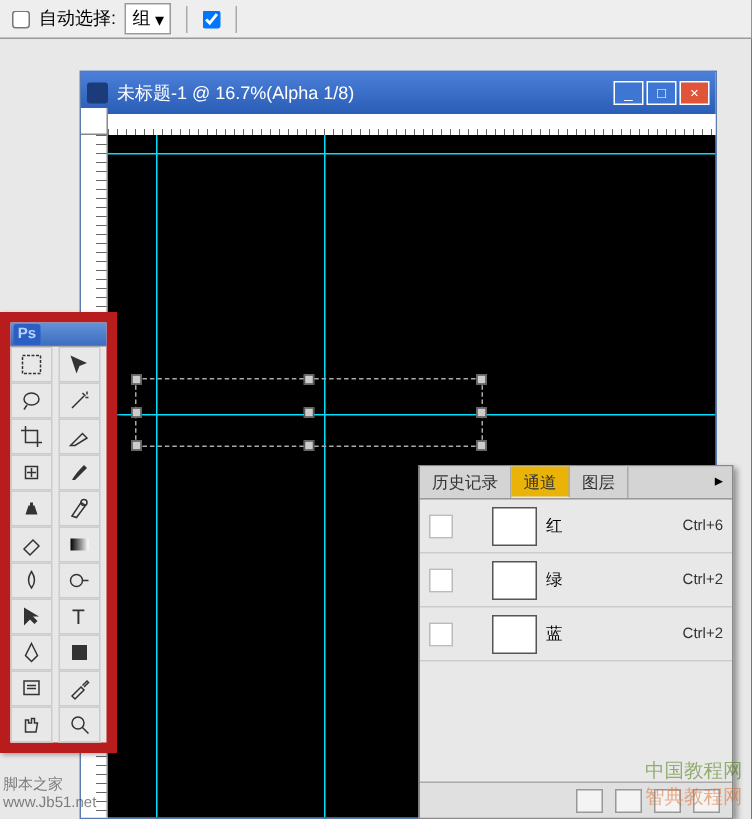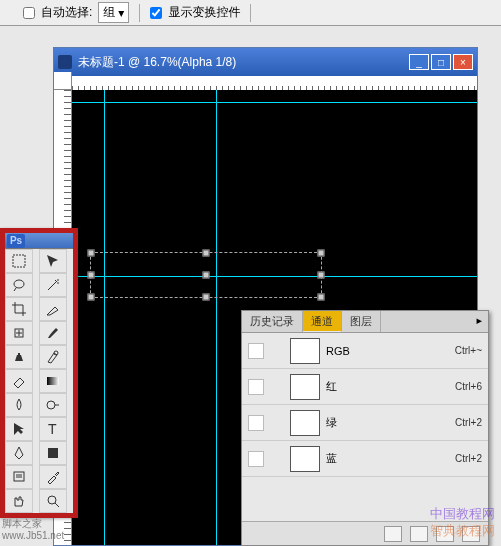--- a/index.html
+++ b/index.html
@@ -1,23 +1,23 @@
 <!DOCTYPE html>
 <html><head>
 <meta charset="utf-8">
 <style>
 * { margin: 0; padding: 0; box-sizing: border-box; font-family: "Microsoft YaHei", sans-serif; }
 body { background: #e8e8e8; width: 501px; height: 546px; overflow: hidden; position: relative; }
 
-.top-toolbar { background: #eee; border-bottom: 1px solid #999; padding: 4px 23px; display: flex; align-items: center; gap: 6px; font-size: 12px; height: 26px; }
+.top-toolbar { background: #eee; border-bottom: 1px solid #999; padding: 4px 8px; display: flex; align-items: center; gap: 6px; font-size: 12px; height: 26px; }
 .top-toolbar input[type=checkbox] { width: 12px; height: 12px; }
 .top-toolbar .dropdown { display: flex; align-items: center; background: #fff; border: 1px solid #999; padding: 1px 4px; gap: 3px; }
 .divider-v { width: 1px; height: 18px; background: #aaa; margin: 0 4px; }
 
-.toolbox { position: absolute; left: 0; top: 208px; width: 78px; background: #e8e8e8; border: 5px solid #b91c1c; box-shadow: 1px 1px 3px rgba(0,0,0,.3); margin-top: 20px; }
+.toolbox { position: absolute; left: 0; top: 208px; width: 78px; background: #e8e8e8; border: 7px solid #b91c1c; box-shadow: 1px 1px 3px rgba(0,0,0,.3); }
 .toolbox-header { height: 16px; background: linear-gradient(#6593d8, #3d6ec0); border-bottom: 1px solid #777; position: relative; }
 .ps-badge { position: absolute; left: 2px; top: 1px; width: 18px; height: 14px; background: #2b5fc4; color: #b9d4ff; font-size: 10px; font-weight: bold; text-align: center; line-height: 14px; border-radius: 2px; }
 .toolbox-grid { display: grid; grid-template-columns: 1fr 1fr; }
 .tool-cell { width: 28px; height: 24px; border: 1px solid #ccc; display: flex; align-items: center; justify-content: center; background: #e8e8e8; }
 .tool-cell svg { width: 16px; height: 16px; }
 
 .doc-window { position: absolute; left: 53px; top: 47px; width: 425px; height: 499px; border: 1px solid #5a7bb0; background: #fff; }
 .titlebar { height: 28px; background: linear-gradient(#4b7fd9, #2a5db5); display: flex; align-items: center; padding: 0 4px; color: #fff; font-size: 12px; }
 .titlebar .ps-icon { width: 14px; height: 14px; background: #1c3b7a; margin-right: 6px; border-radius: 2px; }
 .titlebar .spacer { flex: 1; }
@@ -34,55 +34,54 @@
 .ruler-corner { position: absolute; left: 0; top: 24px; width: 18px; height: 18px; background: #fff; border-right: 1px solid #888; border-bottom: 1px solid #888; }
 
 .canvas-area { position: absolute; left: 18px; top: 42px; right: 0; bottom: 0; background: #000; overflow: hidden; }
 .guide-h { position: absolute; left: 0; right: 0; height: 1px; background: #00e0ff; }
 .guide-v { position: absolute; top: 0; bottom: 0; width: 1px; background: #00e0ff; }
 
 .text-obj { position: absolute; color: #fff; font-weight: bold; font-family: Arial, sans-serif; letter-spacing: 1px; }
 .transform-box { position: absolute; border: 1px dashed #aaa; }
 .handle { position: absolute; width: 7px; height: 7px; background: #ccc; border: 1px solid #555; transform: translate(-50%, -50%); }
 
-.panel { position: absolute; right: 12px; bottom: 0; width: 248px; height: 236px; background: #e8e8e8; border: 1px solid #888; box-shadow: 2px 2px 4px rgba(0,0,0,.4); }
+.panel { position: absolute; right: 12px; bottom: 0; width: 210px; height: 236px; background: #e8e8e8; border: 1px solid #888; box-shadow: 2px 2px 4px rgba(0,0,0,.4); }
 .panel-tabs { height: 22px; display: flex; background: #d4d4d4; border-bottom: 1px solid #999; font-size: 11px; }
 .panel-tab { padding: 3px 8px; border-right: 1px solid #aaa; background: #d4d4d4; color: #333; }
 .panel-tab.active { background: #eab308; border-bottom: 1px solid #e8e8e8; }
 .panel-close { margin-left: auto; padding: 3px 6px; }
 .channel-list { }
 .channel-row { display: flex; align-items: center; height: 36px; border-bottom: 1px solid #ccc; font-size: 11px; padding: 0 6px; gap: 6px; }
 .channel-row.selected { background: #acc0e0; }
 .vis-col { width: 16px; height: 16px; border: 1px solid #bbb; background: #fff; display: flex; align-items: center; justify-content: center; }
 .vis-col.eye::before { content: "👁"; font-size: 10px; }
 .link-col { width: 14px; }
 .thumb { width: 30px; height: 26px; border: 1px solid #555; background: #fff; }
 .thumb.alpha { background: linear-gradient(90deg, #000 55%, #fff 55%); }
 .ch-name { flex: 1; }
 .ch-shortcut { color: #333; font-size: 10px; }
 .panel-footer { position: absolute; bottom: 0; left: 0; right: 0; height: 24px; border-top: 1px solid #aaa; background: #e0e0e0; display: flex; align-items: center; justify-content: flex-end; gap: 8px; padding: 0 8px; }
 .panel-footer .icon-btn { width: 18px; height: 16px; border: 1px solid #999; background: #f4f4f4; }
 
 .watermark-left { position: absolute; left: 2px; bottom: 4px; font-size: 10px; color: #333; line-height: 1.2; opacity: .6; }
 .watermark-right { position: absolute; right: 6px; bottom: 6px; font-size: 13px; color: #e07030; opacity: .55; text-align: right; line-height: 1.3; }
-.wm-white { color: #6d28d9; }
+.wm-white { color: #4d7c0f; }
 </style>
 </head>
 <body>
 
 <div class="top-toolbar">
   <input type="checkbox" style="">
   <span>自动选择:</span>
   <div class="dropdown">
     <span>组</span>
     <span>▾</span>
   </div>
   <div class="divider-v"></div>
   <input type="checkbox" checked="" style="">
-  <span>显示变换控件</span>
   <div class="divider-v"></div>
 </div>
 
 <div class="doc-window">
   <div class="titlebar">
     <div class="ps-icon"></div>
     <span>未标题-1 @ 16.7%(Alpha 1/8)</span>
     <div class="spacer"></div>
     <div class="win-btn win-min">_</div>
     <div class="win-btn win-max">□</div>
@@ -246,27 +245,20 @@
     <div class="panel-tab">历史记录</div>
     <div class="panel-tab active">通道</div>
     <div class="panel-tab">图层</div>
     <div class="panel-close">▸</div>
   </div>
   <div class="channel-list" id="channel-list">
       <div class="channel-row">
         <div class="vis-col"></div>
         <div class="link-col"></div>
         <div class="thumb "></div>
-        <div class="ch-name">RGB</div>
-        <div class="ch-shortcut">Ctrl+~</div>
-      </div>
-      <div class="channel-row">
-        <div class="vis-col"></div>
-        <div class="link-col"></div>
-        <div class="thumb "></div>
         <div class="ch-name">红</div>
         <div class="ch-shortcut">Ctrl+6</div>
       </div>
       <div class="channel-row">
         <div class="vis-col"></div>
         <div class="link-col"></div>
         <div class="thumb "></div>
         <div class="ch-name">绿</div>
         <div class="ch-shortcut">Ctrl+2</div>
       </div>

